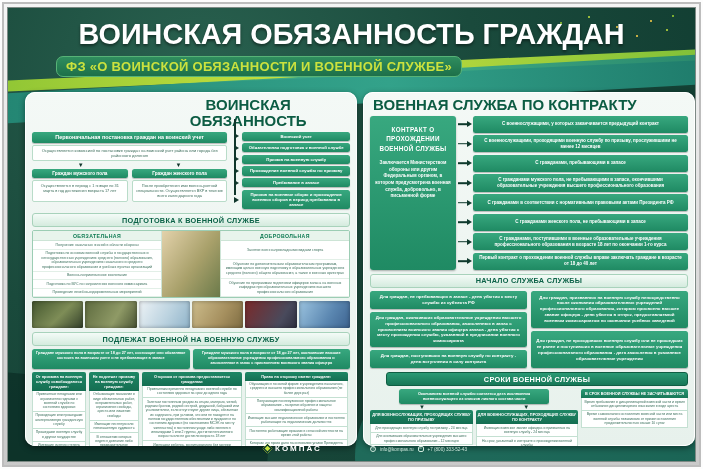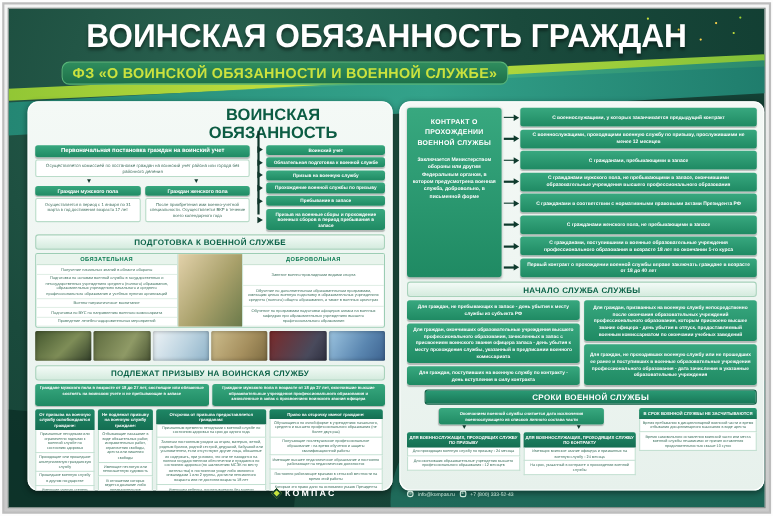--- a/index.html
+++ b/index.html
@@ -74,21 +74,21 @@
   .terms-left{flex:1.95;}
   .note{display:block;width:72%;margin:0 auto;font-size:3.9px;text-align:center;padding:2px 3px;line-height:1.35;font-weight:bold;}
   .t-arrows{display:flex;margin:0;}
   .t-arrows span{flex:1;text-align:center;font-size:6px;color:#0f3a2d;line-height:1.1;}
   .terms-cols{display:flex;gap:3px;}
   .tcol{flex:1;}
   .t3{flex:1;}
   .t3 .colhead{background:linear-gradient(180deg,#2a9a74,#187757);}
   
   .footer{position:absolute;z-index:3;left:0;right:0;bottom:2px;height:18px;}
-  .logo{position:absolute;left:240px;top:3px;display:flex;align-items:center;gap:4px;}
+  .logo{position:absolute;left:256px;top:3px;display:flex;align-items:center;gap:4px;}
   .logo-icon{width:7px;height:7px;background:#c6e23c;transform:rotate(45deg);box-shadow:inset 0 0 0 1.5px #0f3a2f;}
   .logo-text{color:#fff;font-size:8px;font-weight:800;letter-spacing:2px;}
   .contacts{position:absolute;left:362px;top:5px;display:flex;align-items:center;gap:4px;font-size:4.6px;color:#cfe9dd;}
   .ic{display:inline-flex;align-items:center;justify-content:center;width:6px;height:6px;border:.7px solid #cfe9dd;border-radius:50%;font-size:3.6px;line-height:1;}
   .contacts .ph-ic{border-radius:2px;}
 </style>
 </head>
 <body>
 
 <div class="stage">
@@ -165,21 +165,21 @@
 
         <div class="strip">
           <div class="photo ph1"></div>
           <div class="photo ph2"></div>
           <div class="photo ph3"></div>
           <div class="photo ph4"></div>
           <div class="photo ph5"></div>
           <div class="photo ph6"></div>
         </div>
 
-        <div class="bar">ПОДЛЕЖАТ ПРИЗЫВУ НА ВОИНСКАЯ СЛУЖБУ</div>
+        <div class="bar">ПОДЛЕЖАТ ВОЕННОЙ НА ВОЕННУЮ СЛУЖБУ</div>
         <div class="banners">
           <div class="gbox banner">Граждане мужского пола в возрасте от 18 до 27 лет, состоящие или обязанные состоять на воинском учете и не пребывающие в запасе</div>
           <div class="gbox banner">Граждане мужского пола в возрасте от 18 до 27 лет, окончившие высшие образовательные учреждения профессионального образования и зачисленные в запас с присвоением воинского звания офицера</div>
         </div>
         <div class="cols4">
           <div class="w1">
             <div class="colhead">От призыва на военную службу освобождаются граждане:</div>
             <div class="cells">
 
             <div class="wcell">Признанные негодными или ограниченно годными к военной службе по состоянию здоровья</div>
@@ -219,20 +219,21 @@
                 <div class="wcell">Постоянно работающие врачами в сельской местности на время этой работы</div>
                 <div class="wcell">Которым это право дано на основании указов Президента РФ</div>
                 <div class="wcell">Мать (отец) которых кроме них имеет двух и более детей в возрасте до 8 лет и воспитывает их без мужа (жены)</div>
               </div>
           </div>
         </div>
 
       </section>
 
       <section class="panel right">
+        <div class="sec-title">ВОЕННАЯ СЛУЖБА ПО КОНТРАКТУ</div>
         <div class="contract">
           <div class="contract-left">
             <div class="cl-title">КОНТРАКТ О ПРОХОЖДЕНИИ ВОЕННОЙ СЛУЖБЫ</div>
             <div class="cl-body">Заключается Министерством обороны или другим Федеральным органом, в котором предусмотрена военная служба, добровольно, в письменной форме</div>
           </div>
           <div class="contract-items">
 
           <div class="gbox c-item">С военнослужащими, у которых заканчивается предыдущий контракт</div>
               <div class="gbox c-item">С военнослужащими, проходящими военную службу по призыву, прослужившими не менее 12 месяцев</div>
               <div class="gbox c-item">С гражданами, пребывающими в запасе</div>

